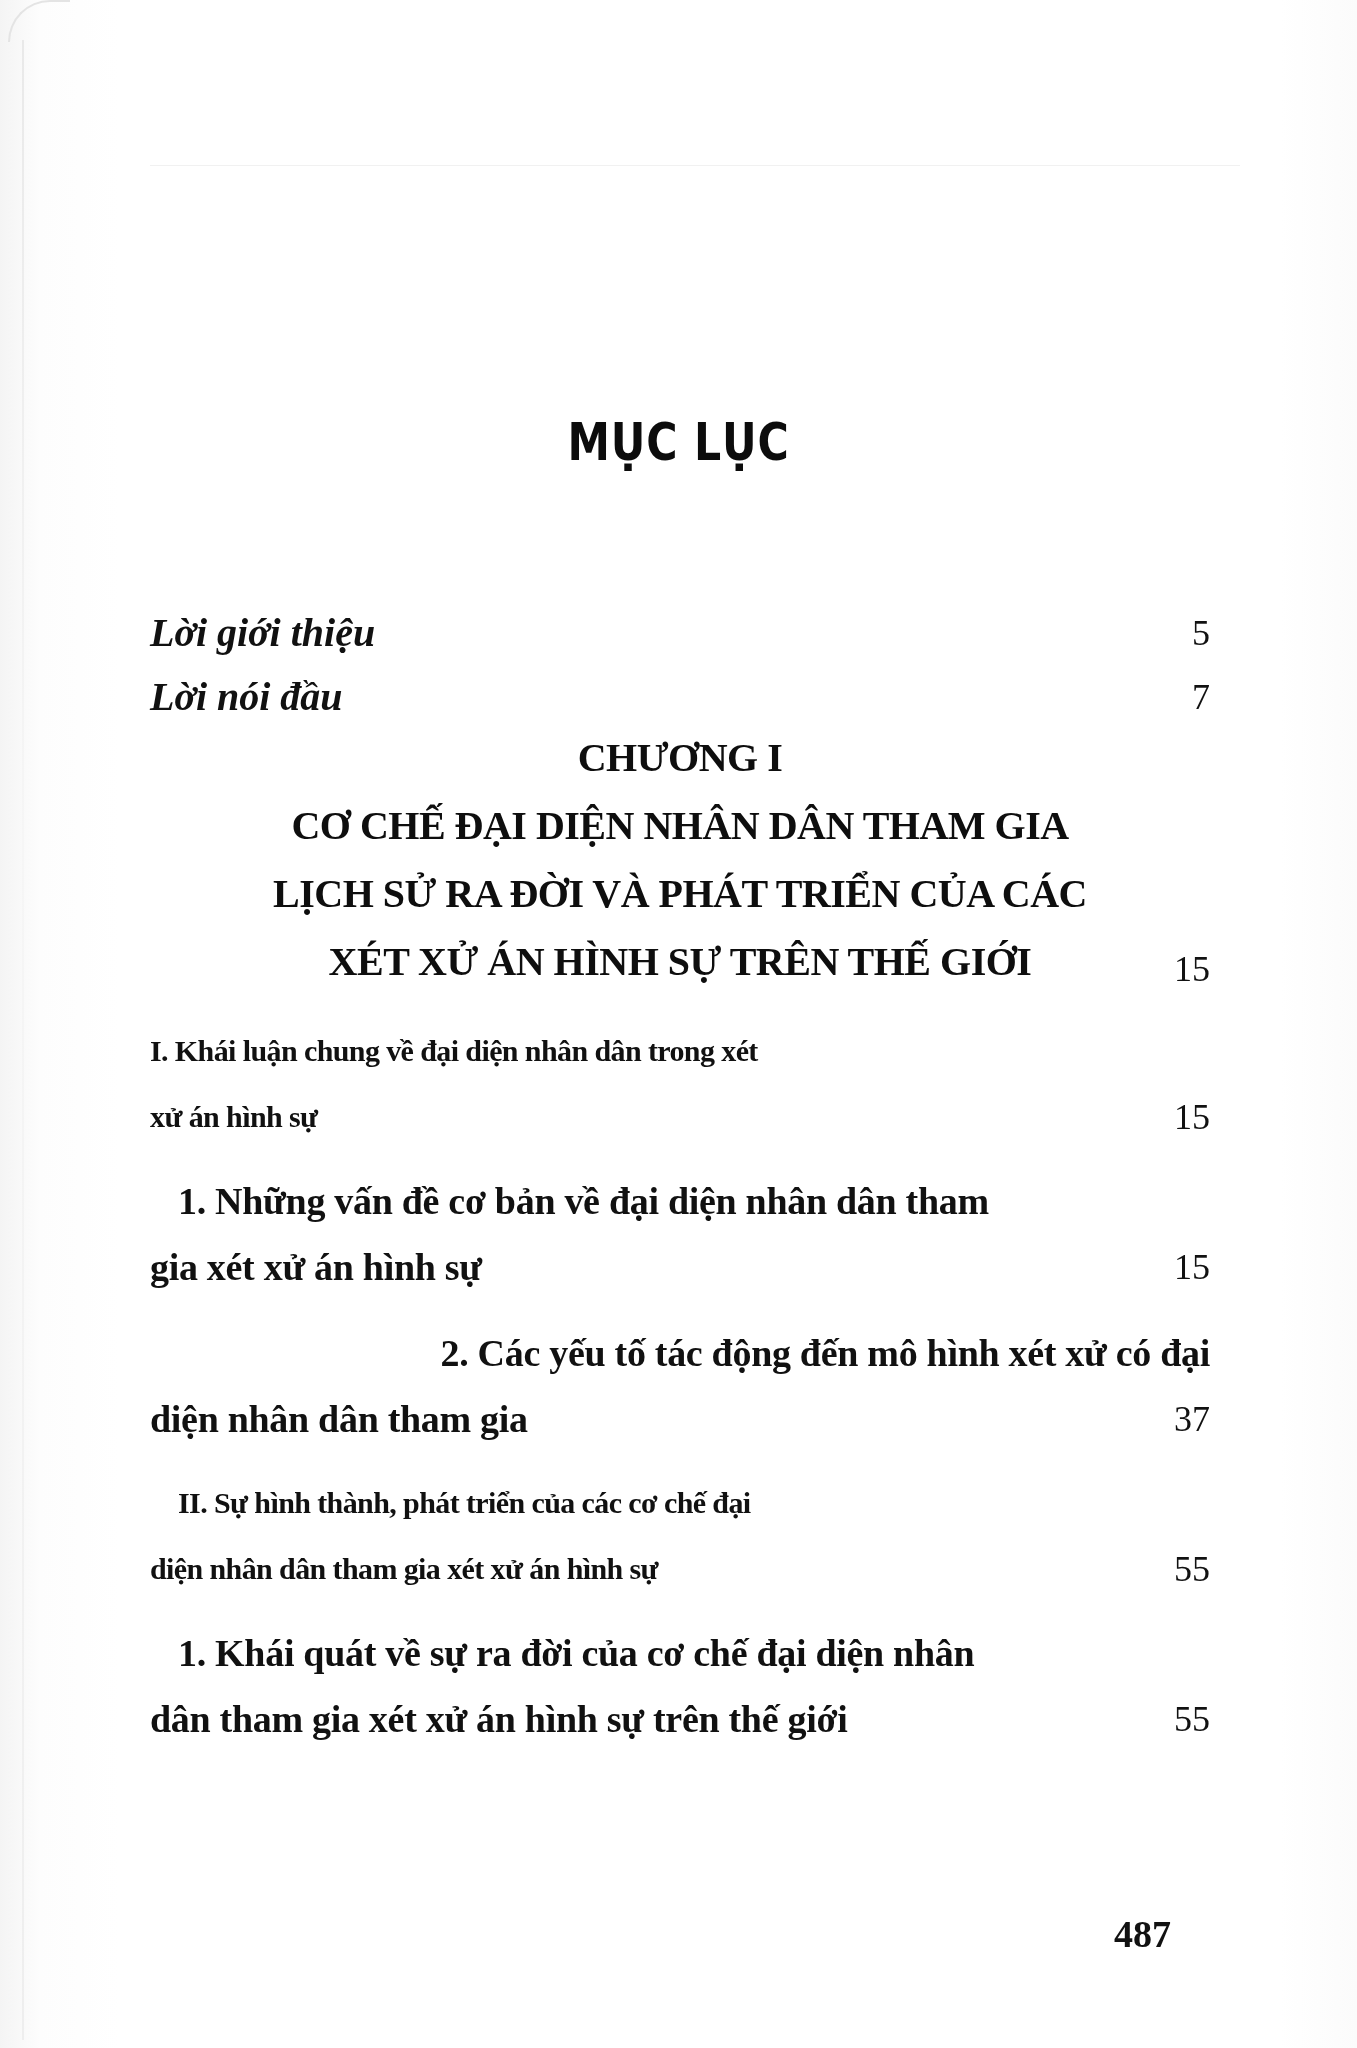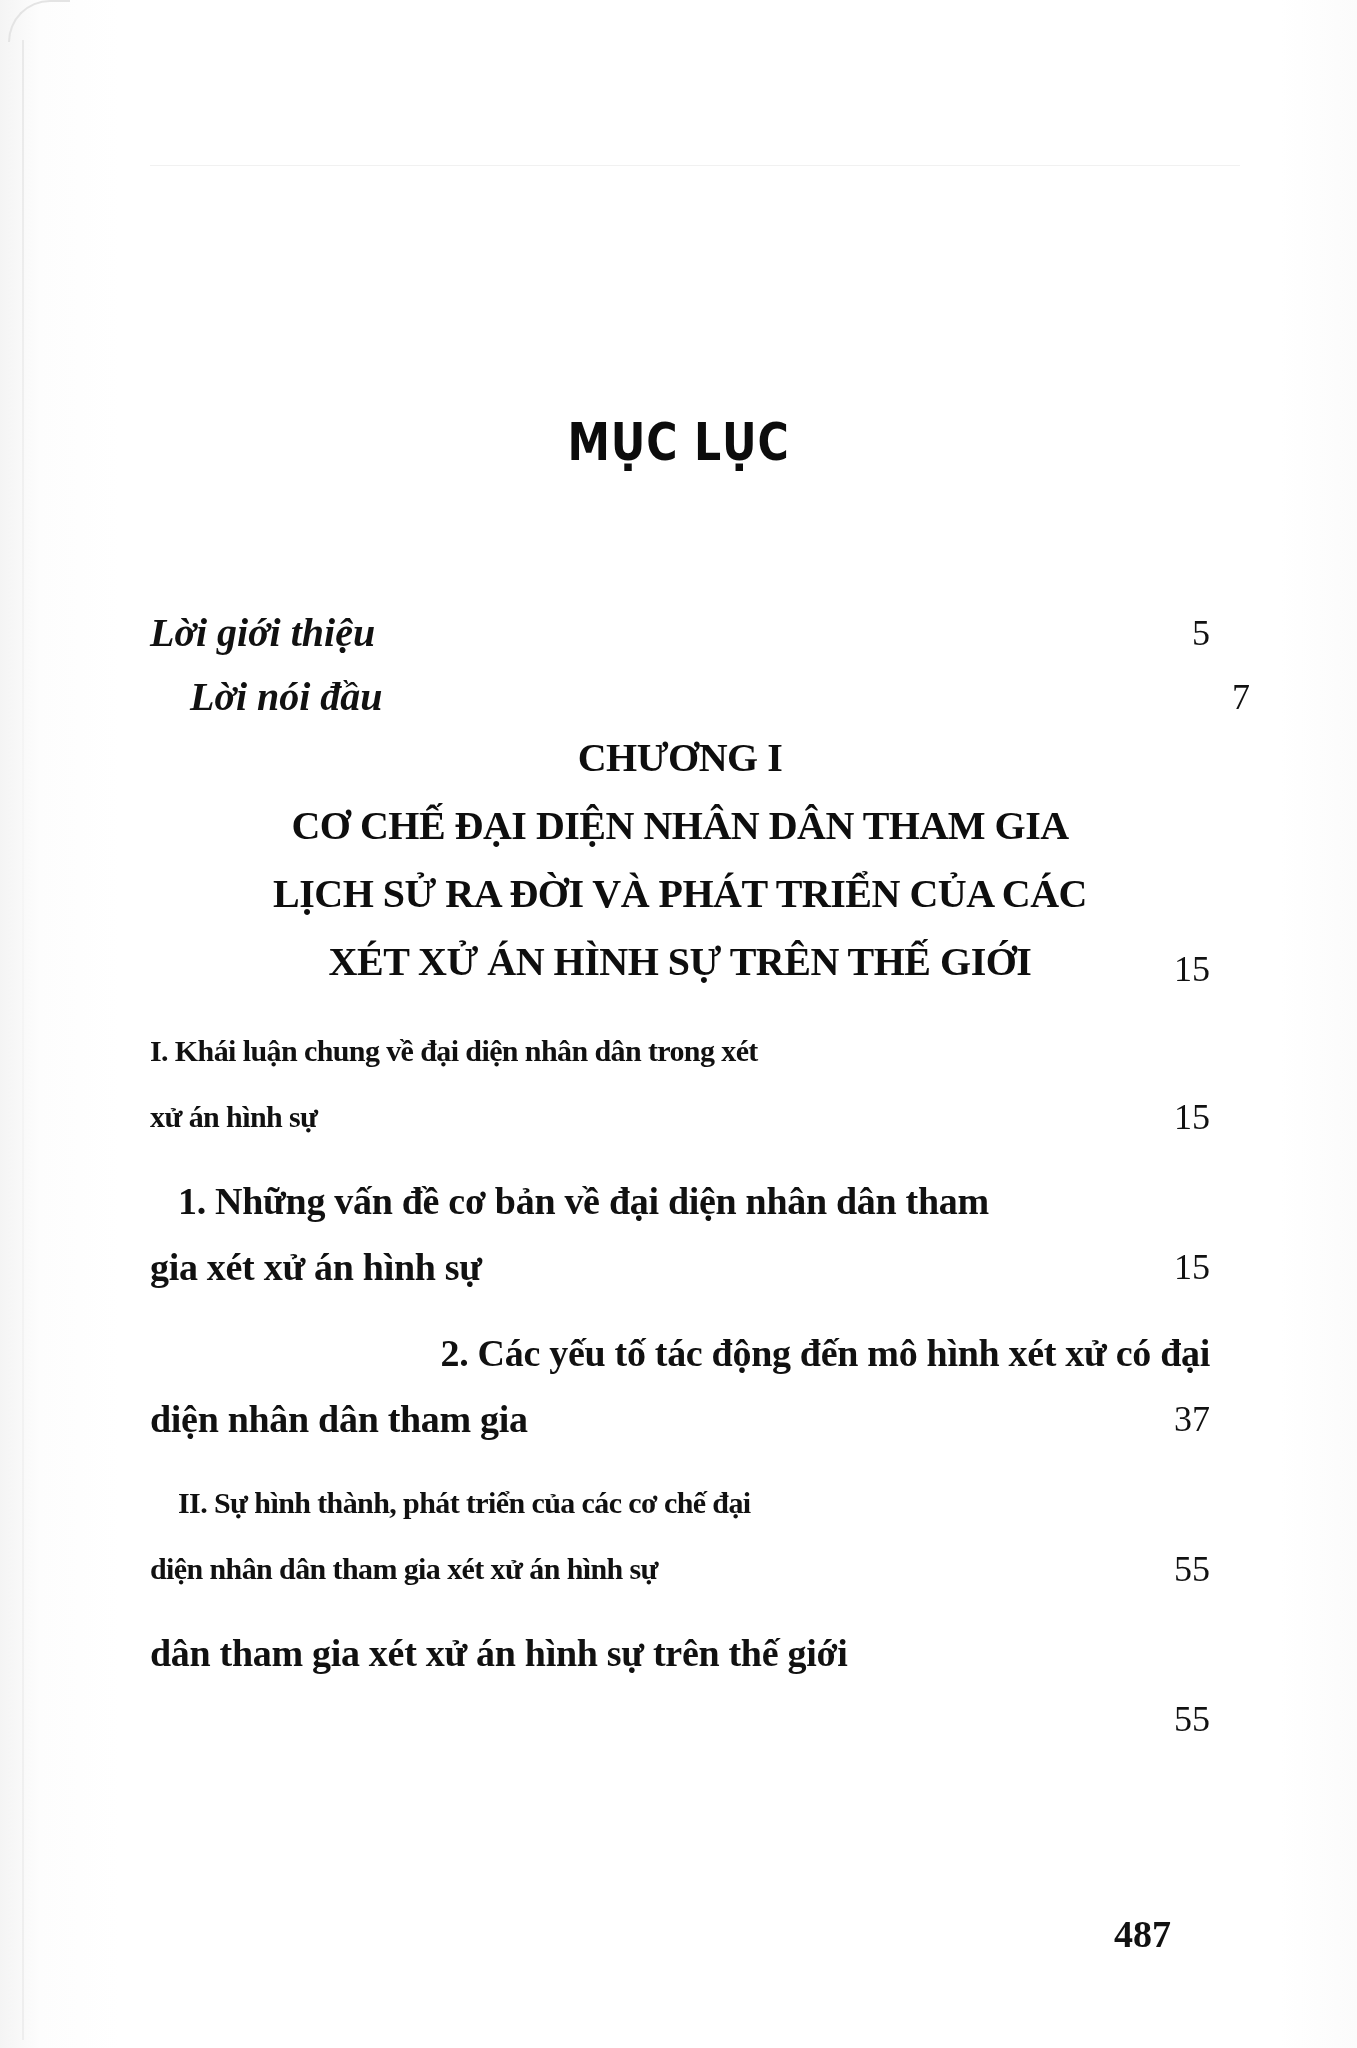--- a/index.html
+++ b/index.html
@@ -130,21 +130,21 @@
 
   <div class="page-title">MỤC LỤC</div>
 
   <div class="toc">
 
     <div class="toc-row" style="top:0px;">
       <span class="toc-text italic-bold">Lời giới thiệu</span>
       <span class="toc-page" style="top:0px;">5</span>
     </div>
 
-    <div class="toc-row" style="top:64px;margin-left:40px;">
+    <div class="toc-row" style="top:64px;">
       <span class="toc-text italic-bold">Lời nói đầu</span>
       <span class="toc-page" style="top:0px;">7</span>
     </div>
 
     <div class="chapter-block" style="top:124px;">
       <span class="chapter-line">CHƯƠNG I</span>
       <span class="chapter-line">CƠ CHẾ ĐẠI DIỆN NHÂN DÂN THAM GIA</span>
       <span class="chapter-line">LỊCH SỬ RA ĐỜI VÀ PHÁT TRIỂN CỦA CÁC</span>
       <span class="chapter-line">XÉT XỬ ÁN HÌNH SỰ TRÊN THẾ GIỚI</span>
     </div>
@@ -168,20 +168,21 @@
       <span class="toc-page" style="top:66px;">37</span>
     </div>
 
     <div class="toc-row" style="top:870px;">
       <span class="toc-text section-bold" style="padding-left:28px;">II. Sự hình thành, phát triển của các cơ chế đại</span>
       <span class="toc-text section-bold line2">diện nhân dân tham gia xét xử án hình sự</span>
       <span class="toc-page" style="top:66px;">55</span>
     </div>
 
     <div class="toc-row" style="top:1020px;">
+      <span class="toc-text section-sub" style="padding-left:28px;">1. Khái quát về sự ra đời của cơ chế đại diện nhân</span>
       <span class="toc-text section-sub line2">dân tham gia xét xử án hình sự trên thế giới</span>
       <span class="toc-page" style="top:66px;">55</span>
     </div>
 
   </div>
 
   <div class="page-number">487</div>
 </div>
 
 </body></html>

